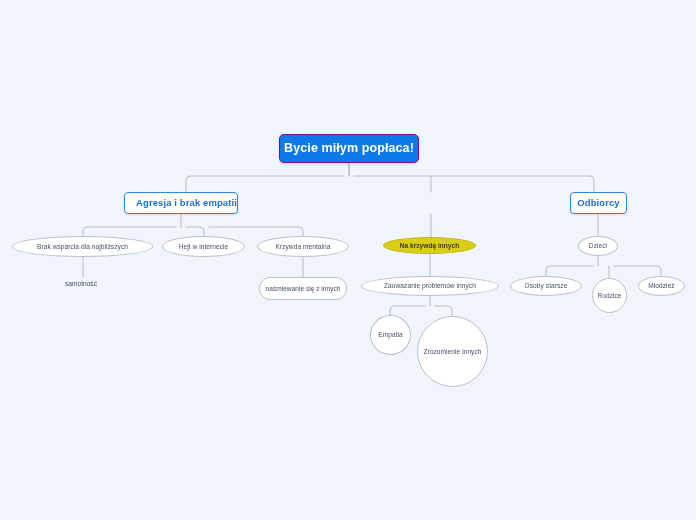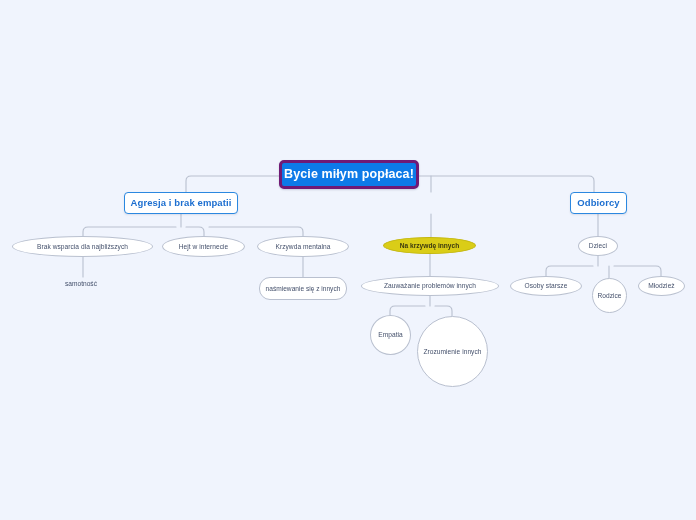--- a/index.html
+++ b/index.html
@@ -31,28 +31,27 @@
     position: absolute;
     box-sizing: border-box;
     display: flex;
     align-items: center;
     justify-content: center;
     text-align: center;
     line-height: 1.1;
   }
   .node-root {
     background: #0d7ae8;
-    border: 3px solid #701a75;
+    border: 1px solid #701a75;
     border-radius: 5px;
     color: #ffffff;
     font-weight: bold;
     font-size: 12.5px;
     letter-spacing: 0.1px;
     box-shadow: 0 1px 2px rgba(20,40,80,0.18);
-    margin-top: 26px;
   }
   .node-branch {
     background: #ffffff;
     border: 1.6px solid #2b88e0;
     border-radius: 4px;
     color: #1d6fd0;
     font-weight: bold;
     font-size: 9.5px;
     letter-spacing: 0.1px;
     box-shadow: 0 1px 2px rgba(20,40,80,0.10);
@@ -122,21 +121,21 @@
       <path d="M546,276 L546,271 Q546,266 551,266 L593,266"></path>
       <path d="M609,278 L609,266"></path>
       <path d="M661,276 L661,271 Q661,266 656,266 L614,266"></path>
     </g>
   </svg>
 
   <div class="node node-root" style="left:279px; top:134px; width:140px; height:29px;">
     <span>Bycie miłym popłaca!</span>
   </div>
 
-  <div class="node node-branch" style="left:124px; top:192px; width:114px; height:22px;">
+  <div class="node node-branch" style="left:124px; top:192px; width:114px; height:22px;justify-content:flex-end;">
     <span>Agresja i brak empatii</span>
   </div>
 
 
   <div class="node node-branch" style="left:570px; top:192px; width:57px; height:22px;">
     <span>Odbiorcy</span>
   </div>
 
   <div class="node node-ellipse" style="left:12px; top:236px; width:141px; height:21px;">
     <span>Brak wsparcia dla najbliższych</span>

